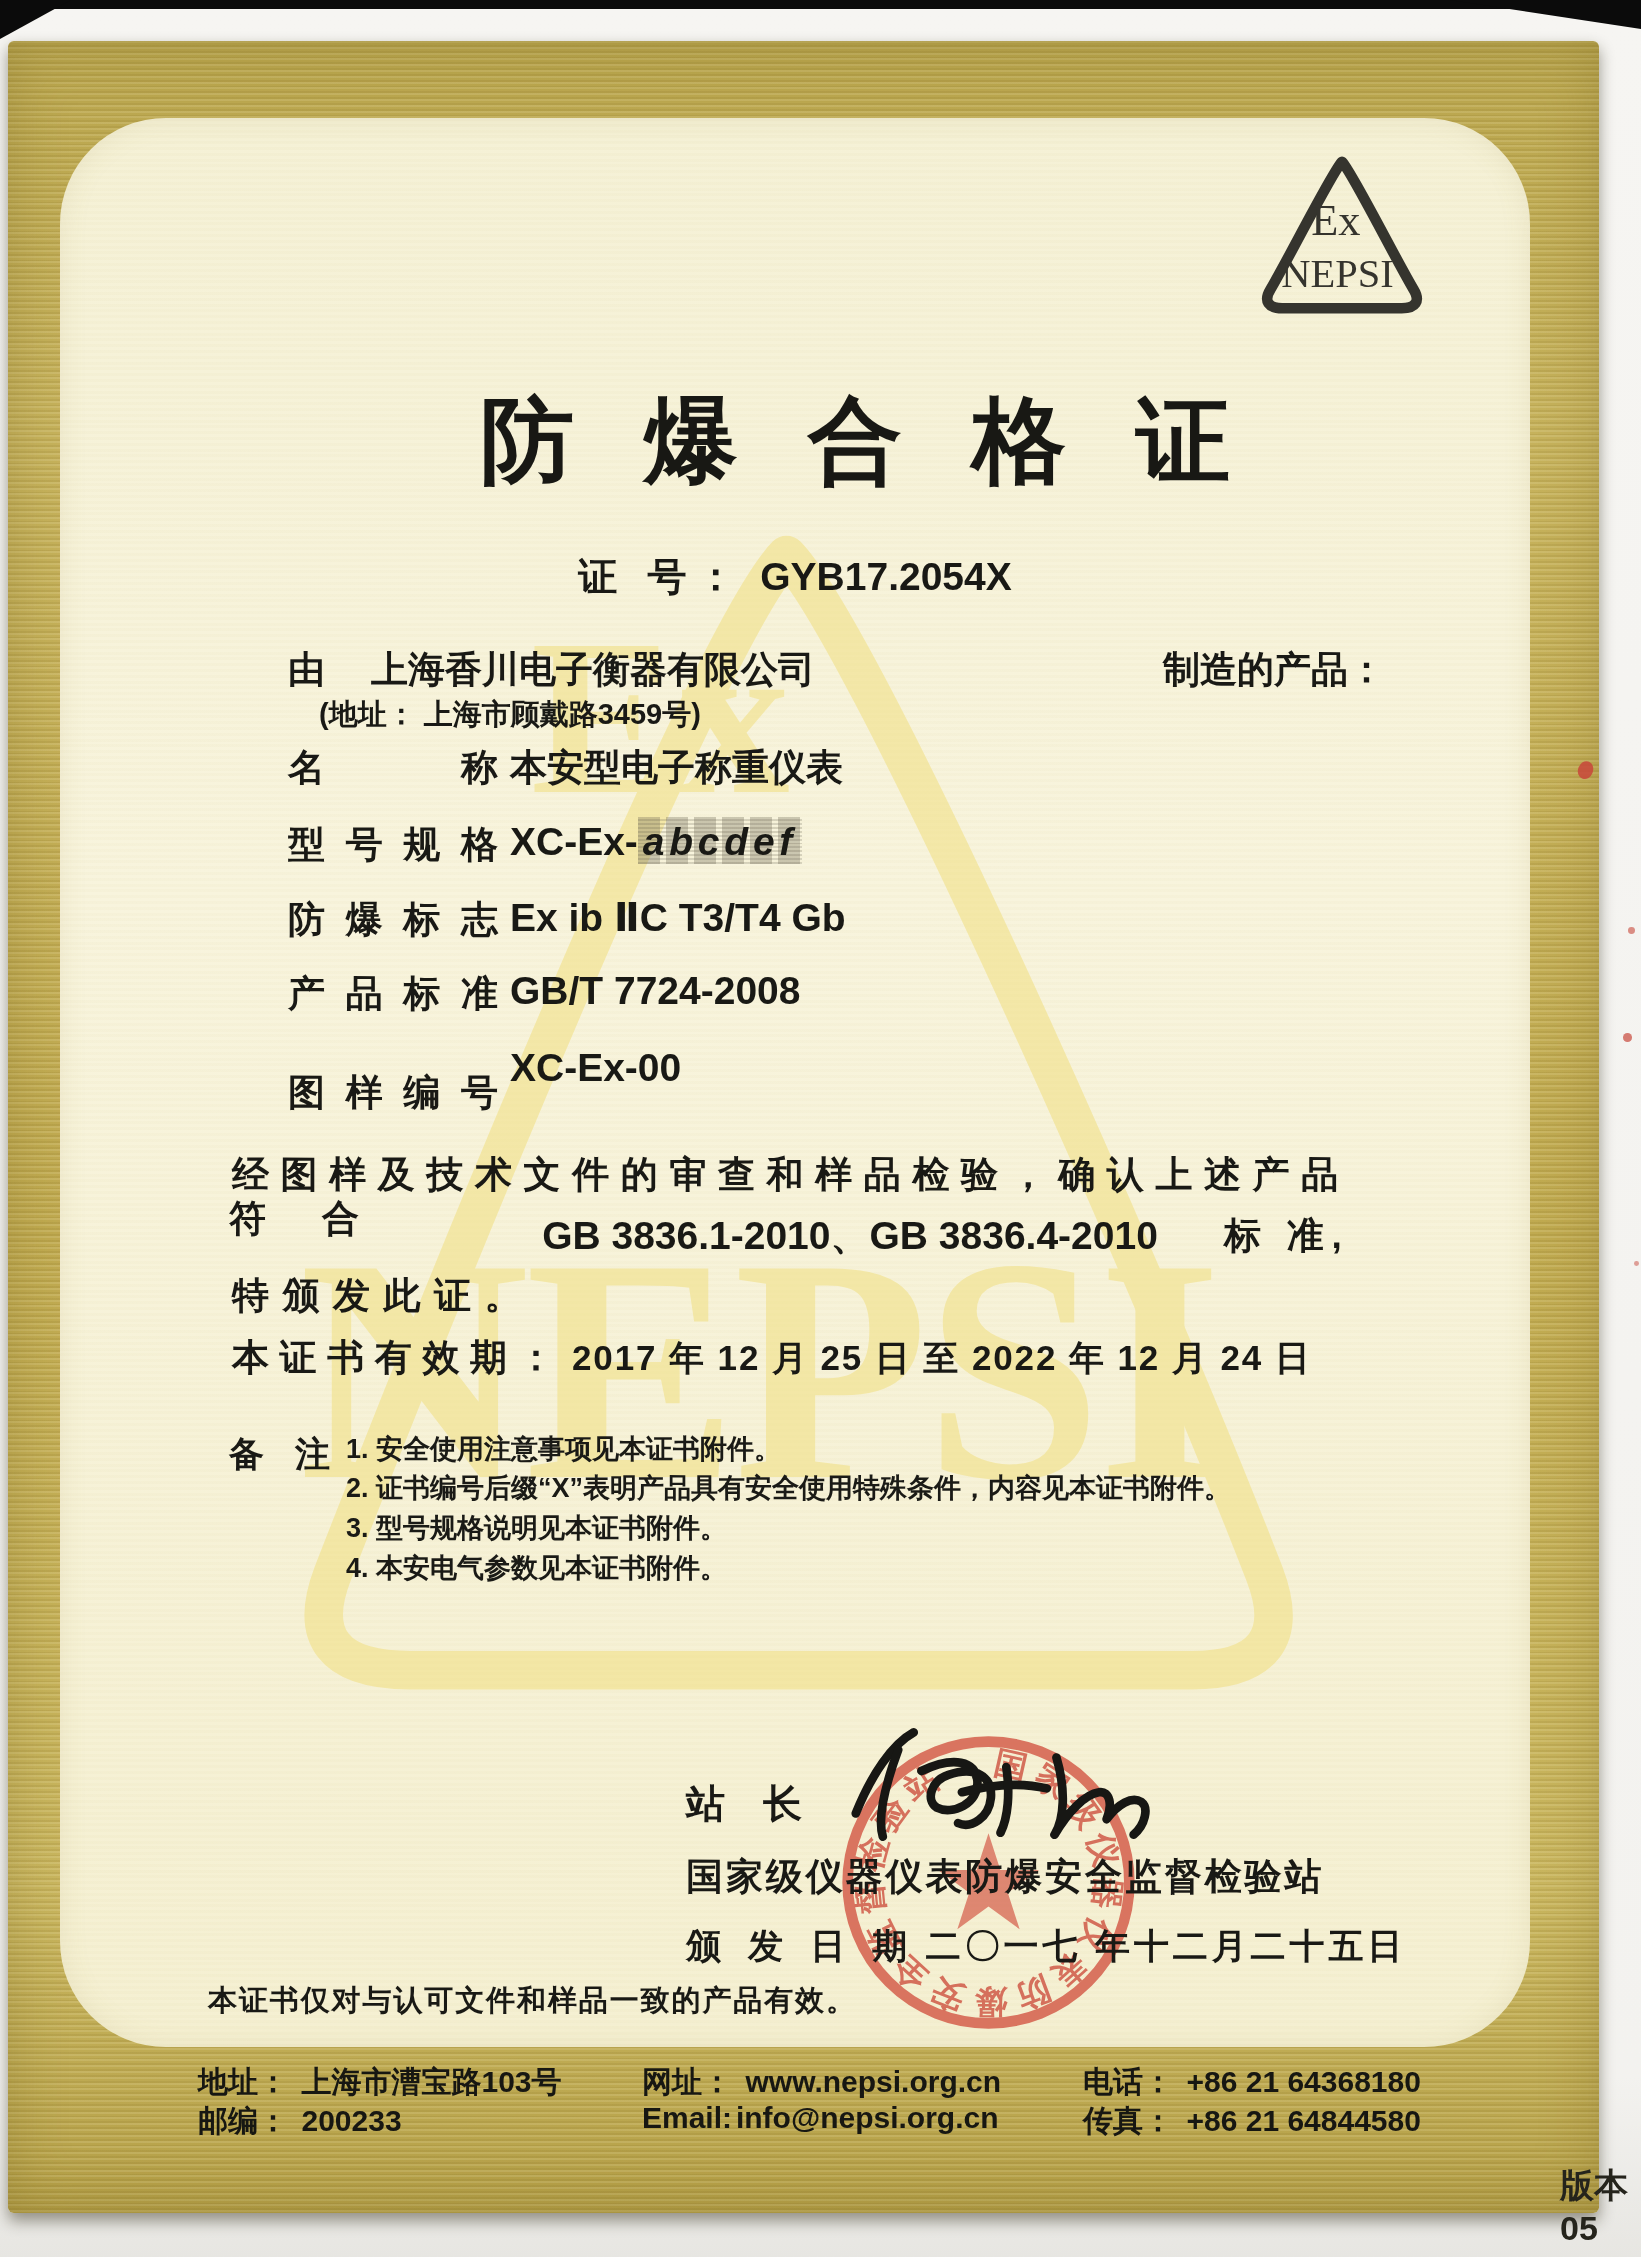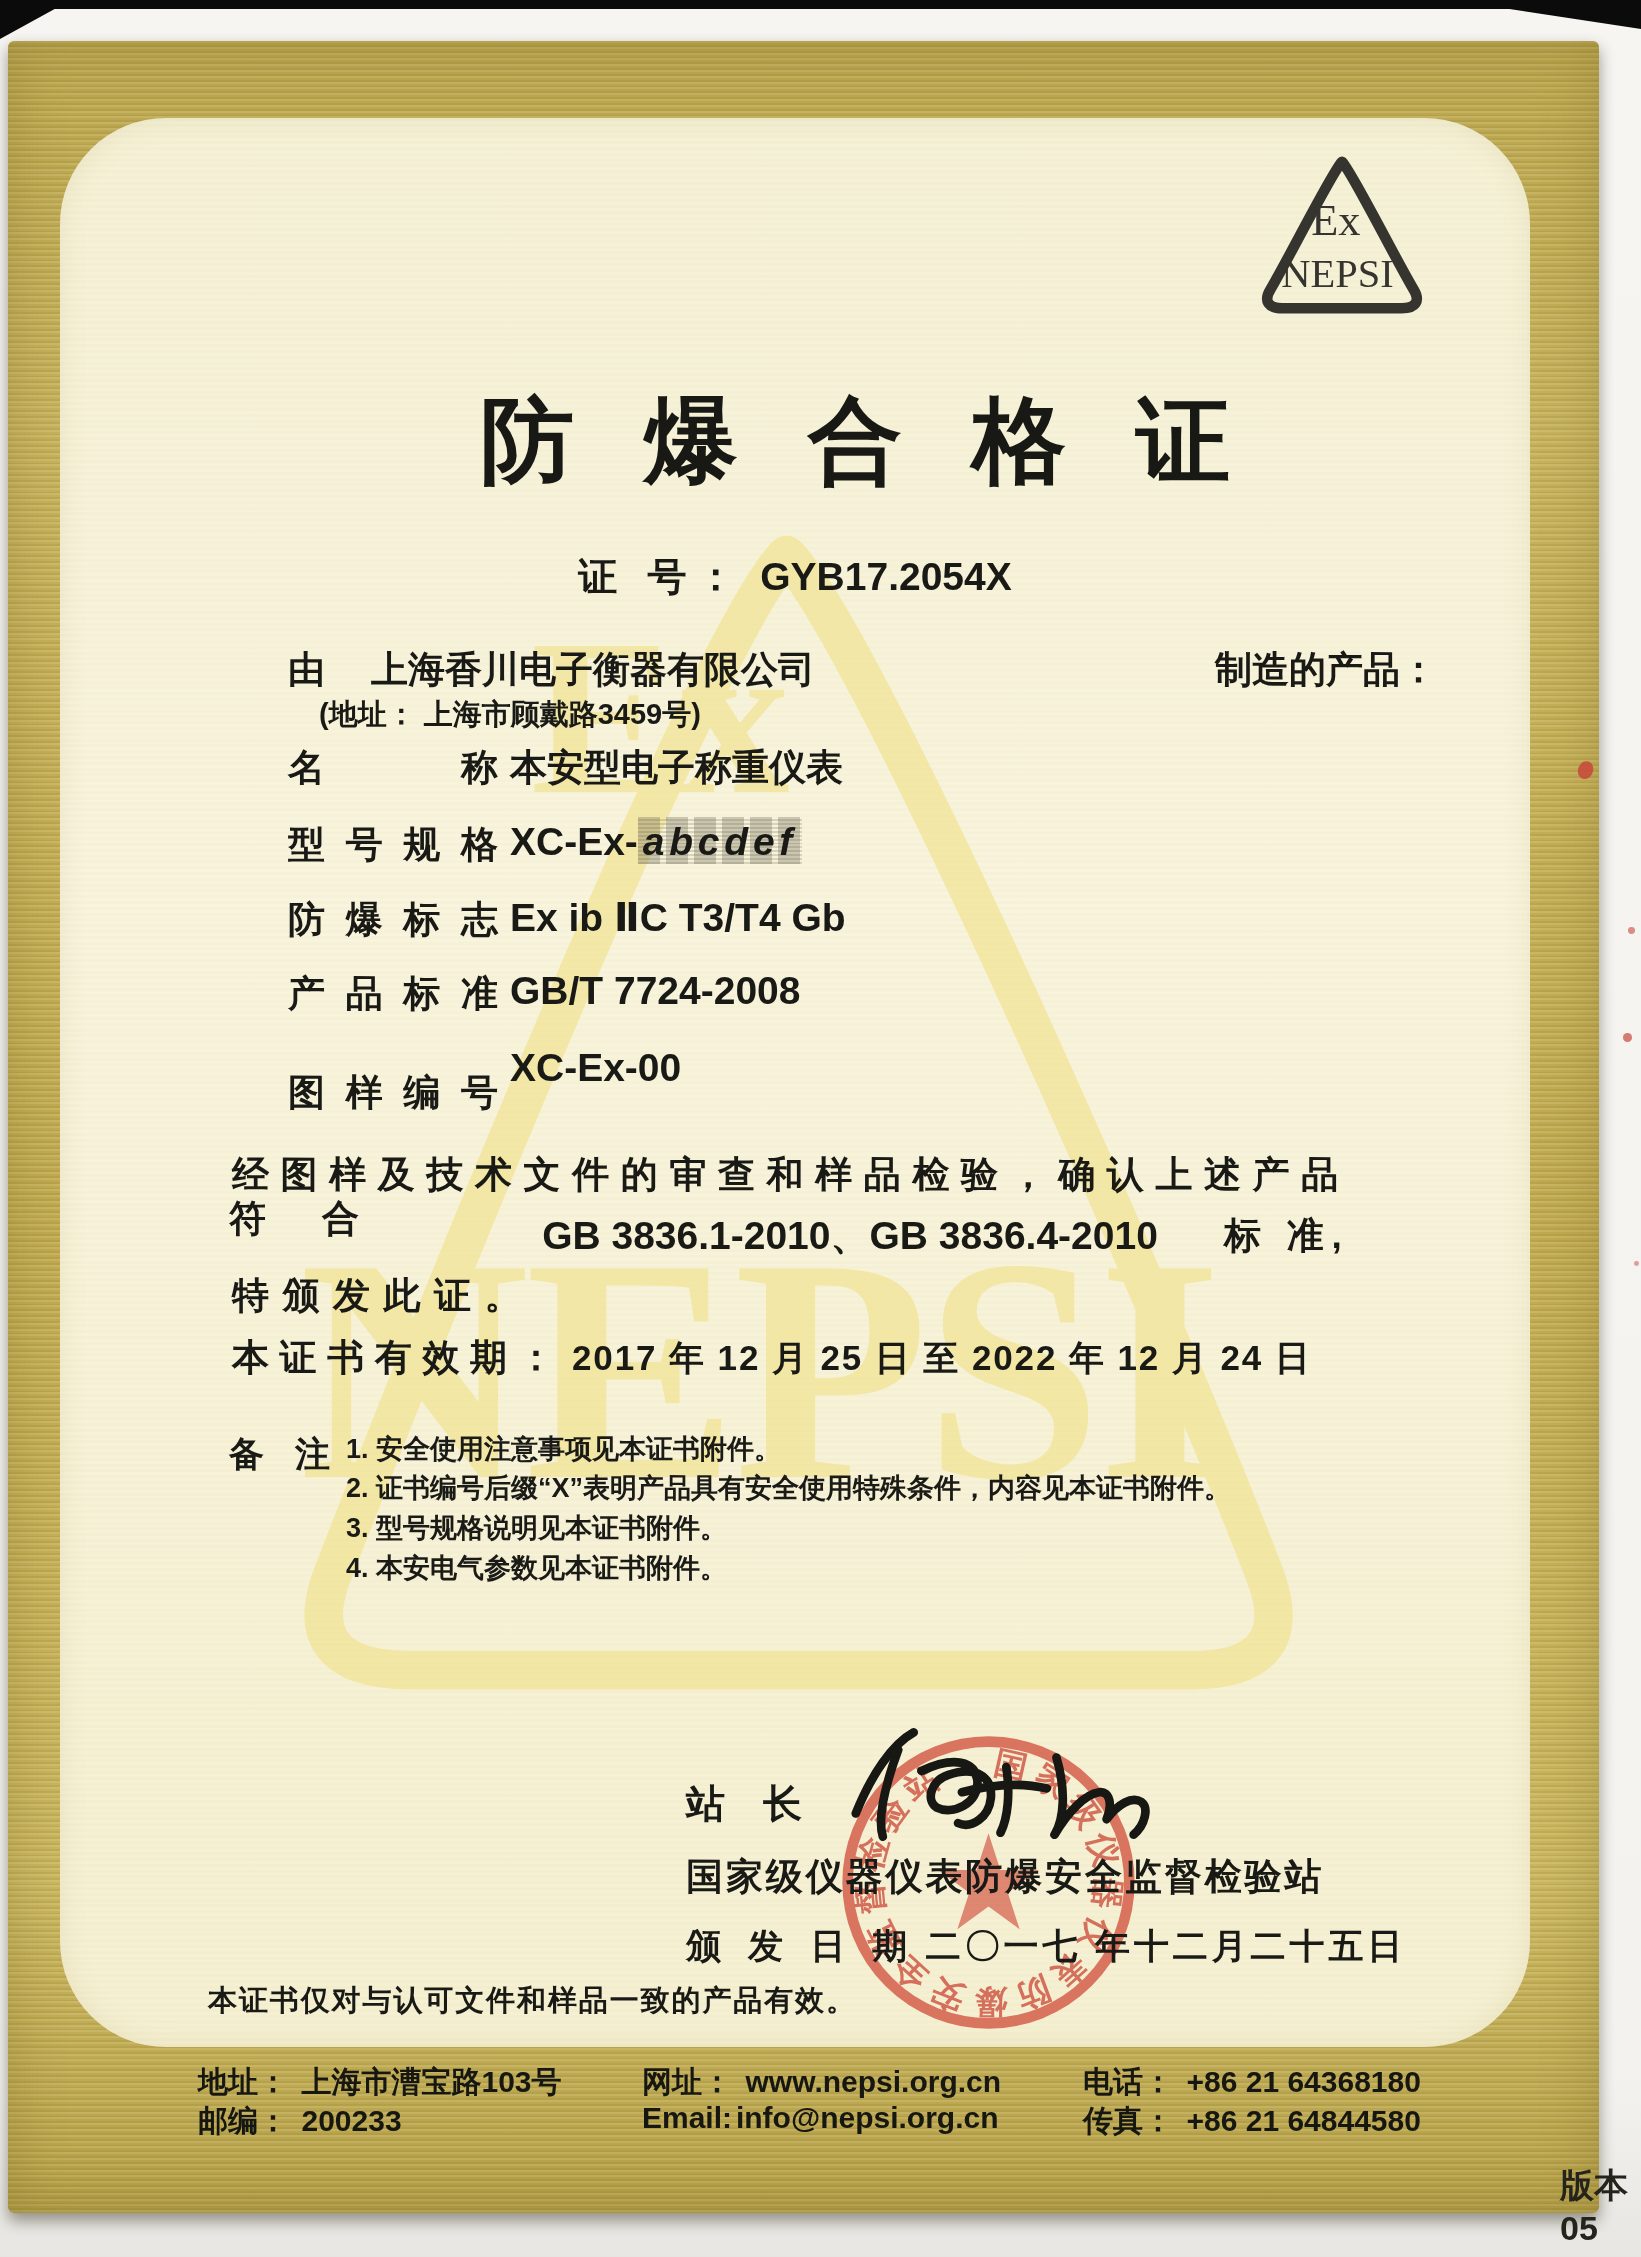--- a/index.html
+++ b/index.html
@@ -99,21 +99,21 @@
     <text x="27" y="138" font-size="42">NEPSI</text>
   </svg>
 
   <div class="txt title">防爆合格证</div>
   <div class="txt certno">
     <span class="lbl">证 号：</span><span>GYB17.2054X</span>
   </div>
 
   <div class="txt" style="left:288px;top:645px;font-size:37px;">由</div>
   <div class="txt" style="left:371px;top:645px;font-size:37px;">上海香川电子衡器有限公司</div>
-  <div class="txt" style="left:1215px;top:645px;font-size:37px;text-align:center;">制造的产品：</div>
+  <div class="txt" style="left:1163px;top:645px;font-size:37px;text-align:center;">制造的产品：</div>
   <div class="txt" style="left:319px;top:695px;font-size:29px;font-weight:600;">(地址： 上海市顾戴路3459号)</div>
 
   <div class="flabel" style="top:743px;">名称</div>
   <div class="fvalue" style="top:743px;font-size:37px;">本安型电子称重仪表</div>
 
   <div class="flabel" style="top:820px;">型号规格</div>
   <div class="fvalue" style="top:820px;">
     <span>XC-Ex-</span><span class="masked">abcdef</span>
   </div>
 

